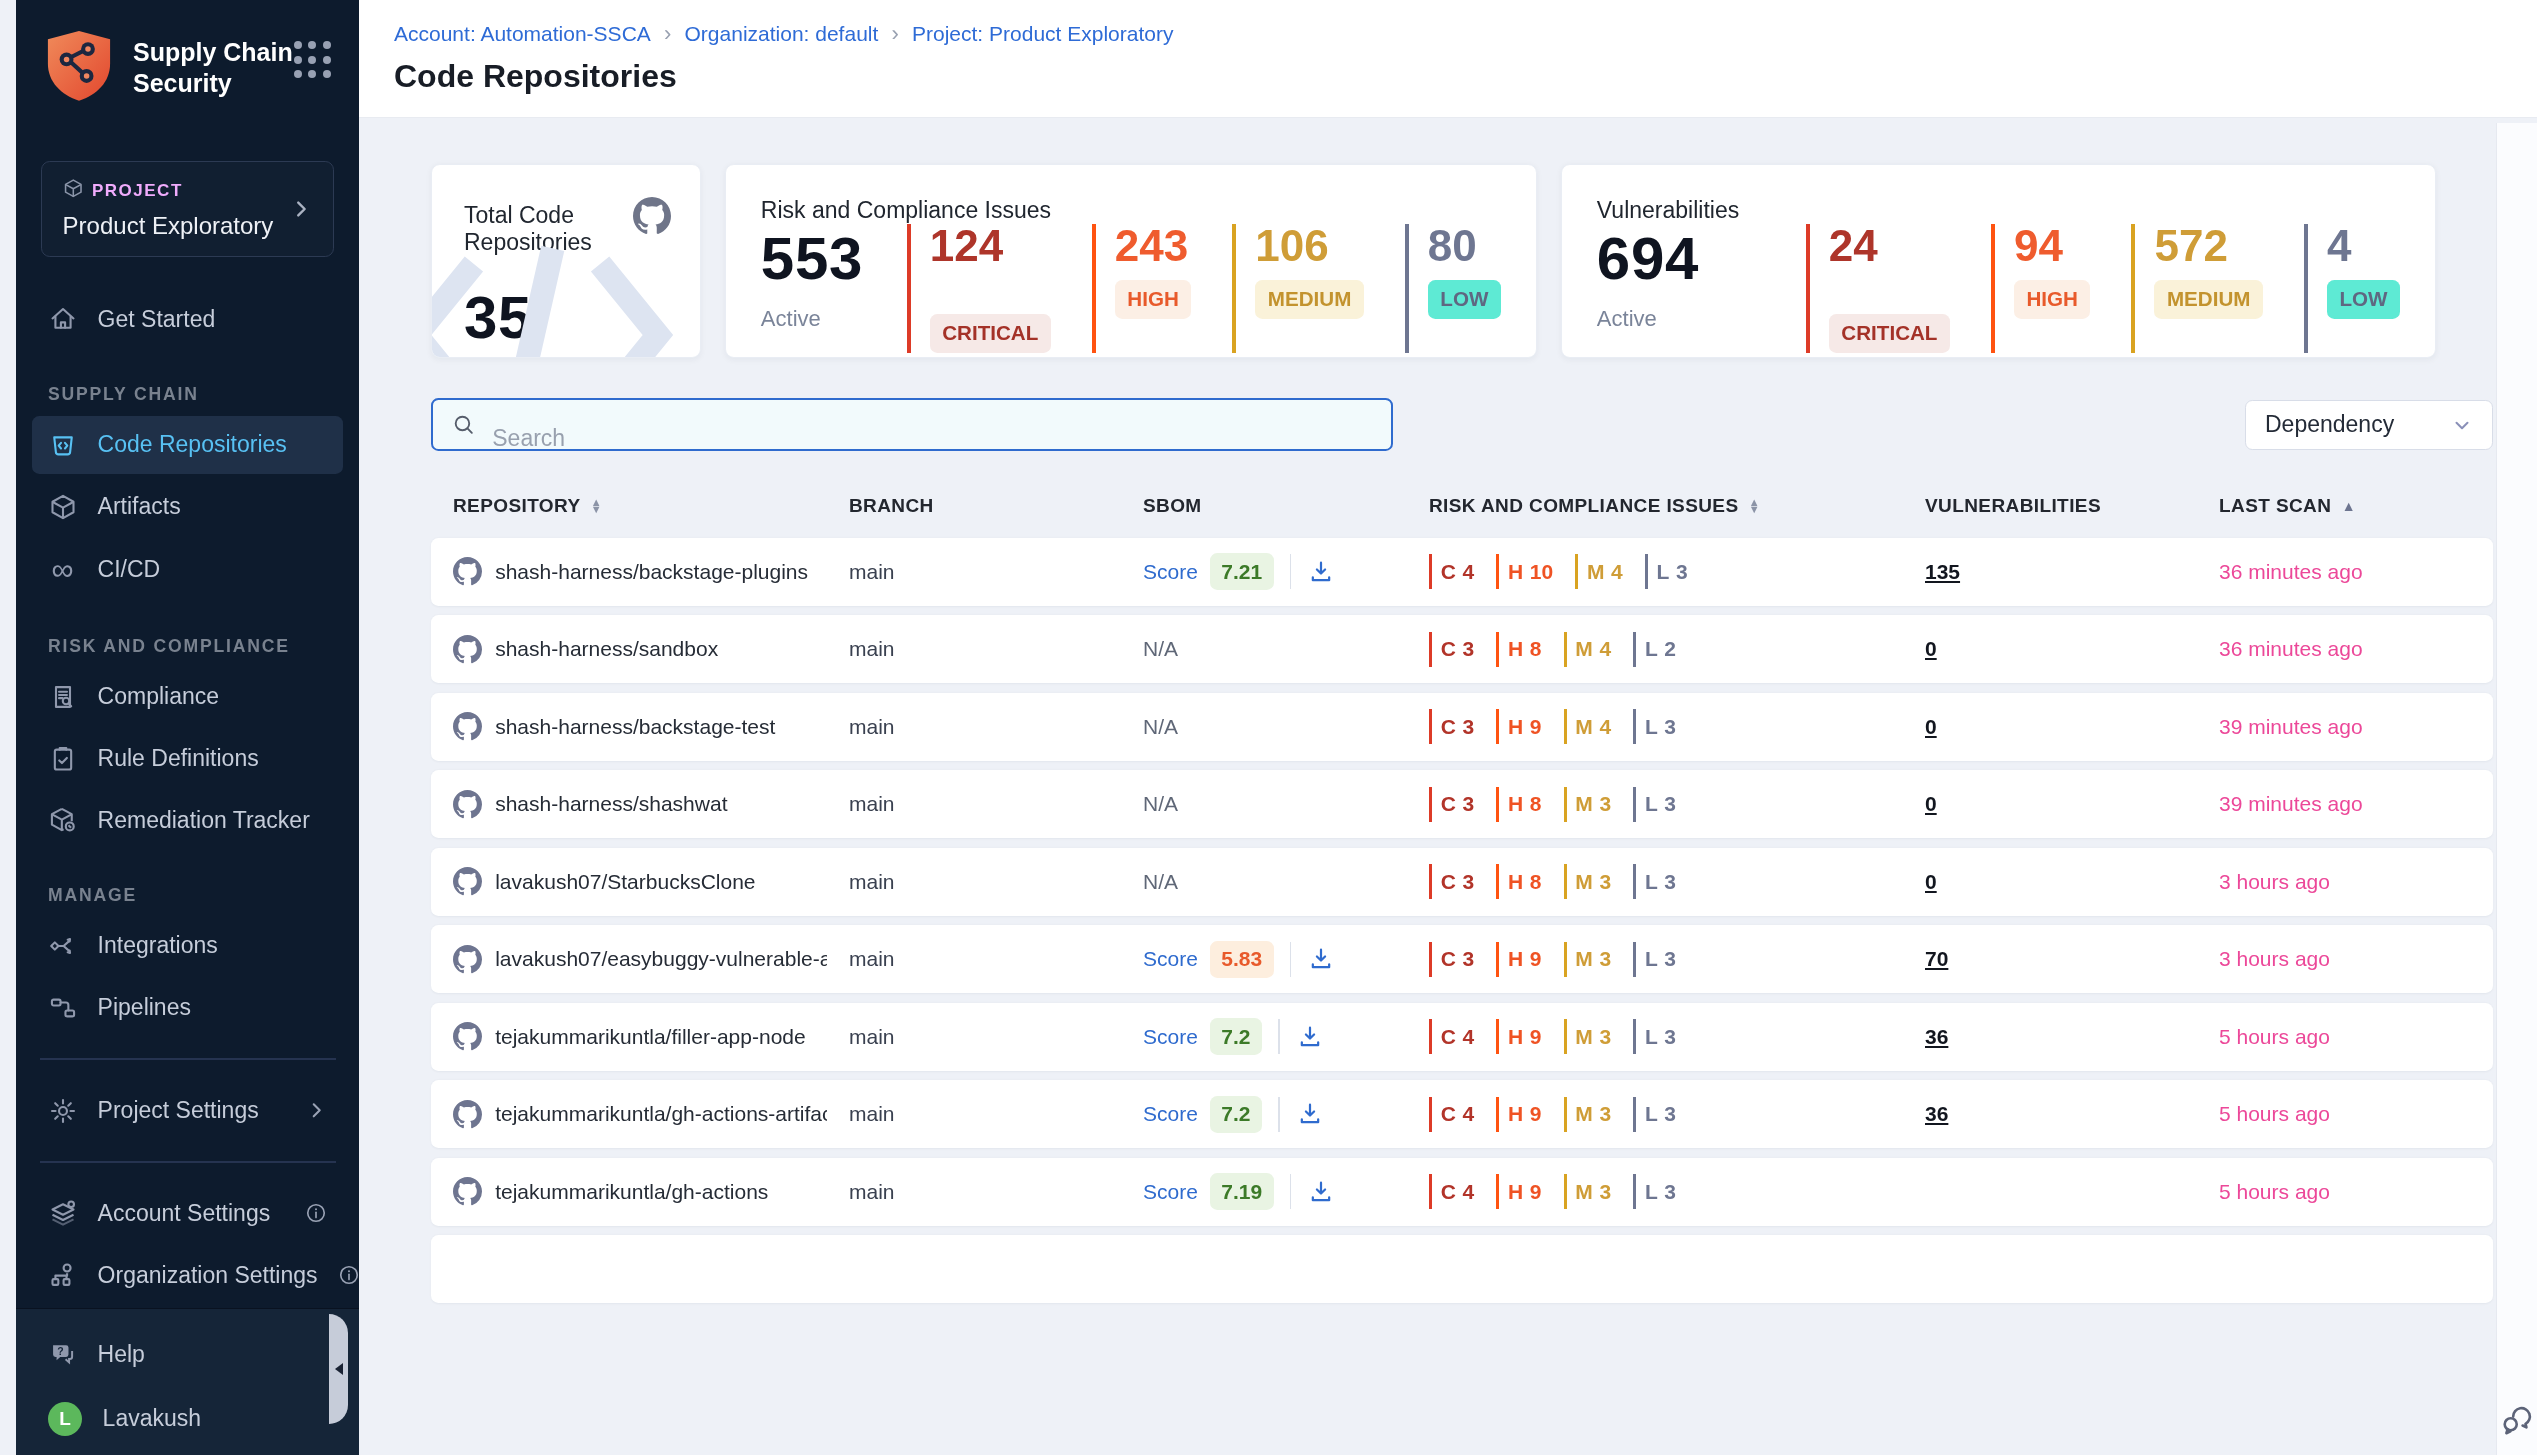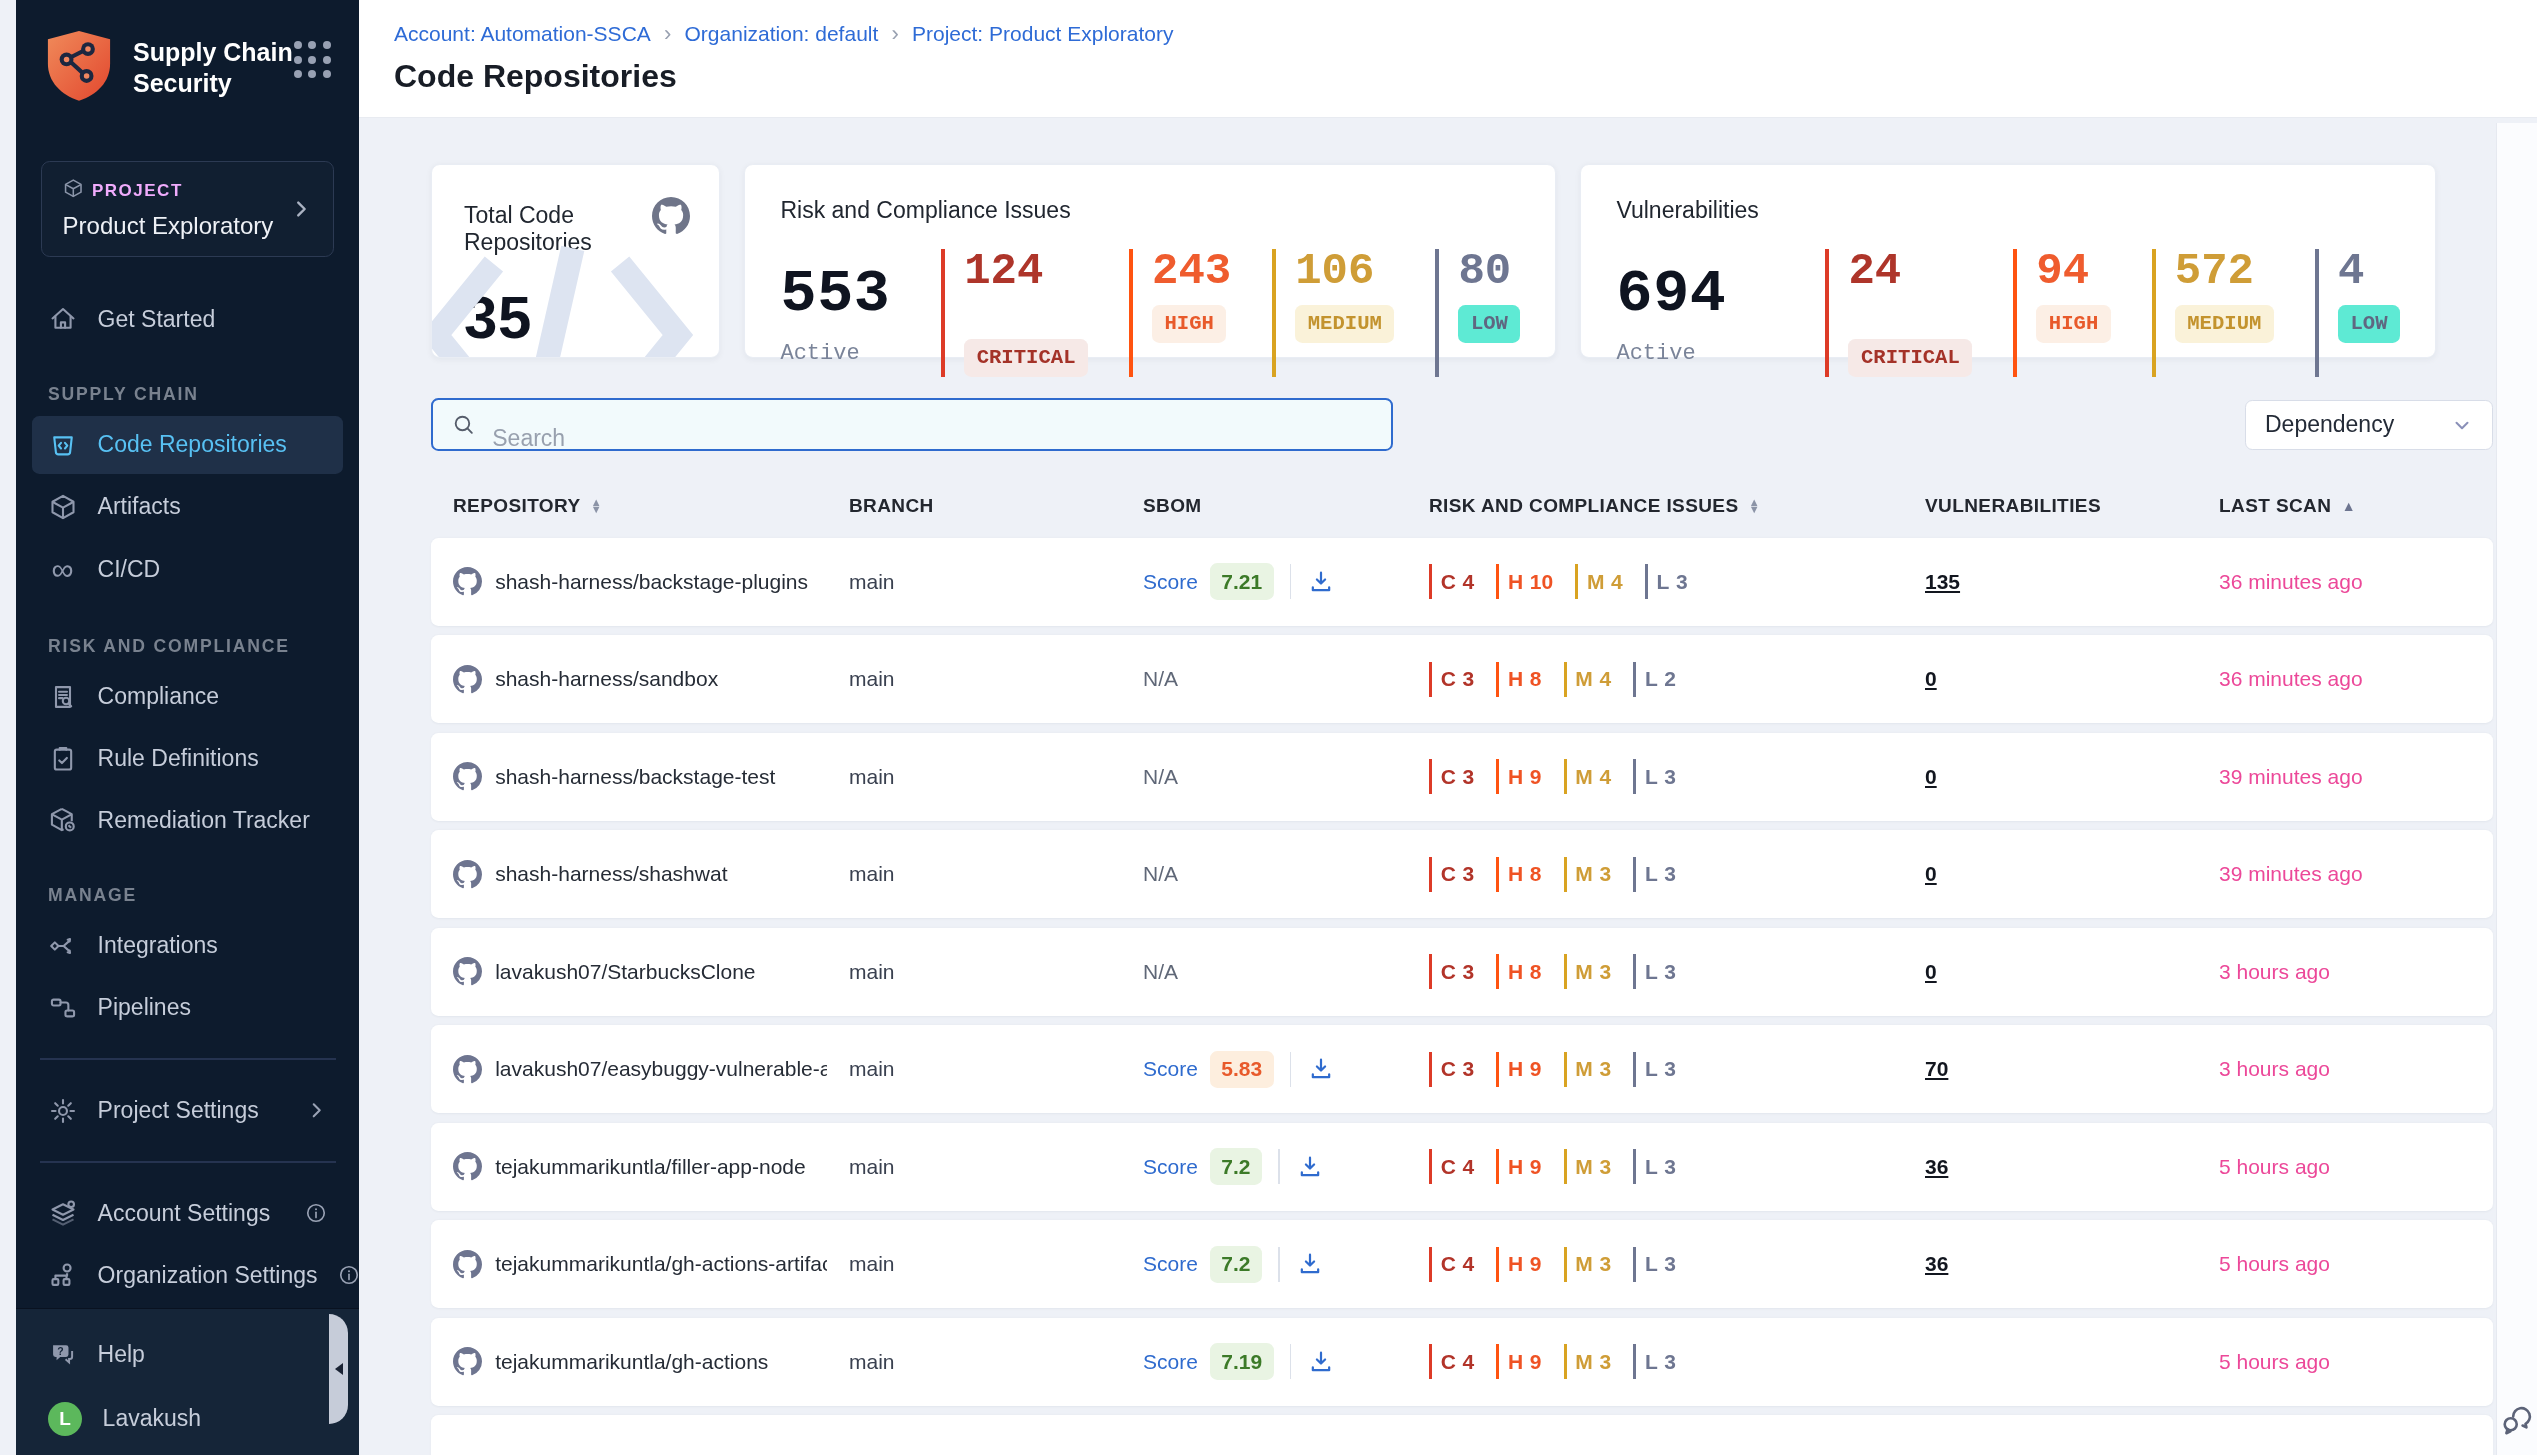--- a/index.html
+++ b/index.html
@@ -53,21 +53,21 @@
   .card{background:#fff;border-radius:8.8px;border:0.7px solid #e9edf4;box-shadow:0 1.5px 5.9px rgba(20,30,60,.05);
         height:194px;position:relative;}
   .card-title{font-size:23px;color:#20262f;}
   .card1{width:364px;padding:37px 32px;overflow:hidden;}
   .gh-corner{position:absolute;right:29px;top:32px;color:#6f7589;}
   .big-num{font-size:60px;font-weight:800;color:#0f1420;margin-top:26.4px;letter-spacing:0.7px;}
   .watermark{position:absolute;right:4.4px;top:78px;color:#dde4f1;}
   .cardwide{padding:32px 35px;}
   .card2{width:812px;}
   .card3{flex:1;}
-  .card-flex{display:flex;align-items:center;margin-top:25px;font-family:Liberation Mono, monospace;}
+  .card-flex{display:flex;}
   .active-blk{width:209px;}
   .active-lbl{font-size:22px;color:#7a8499;margin-top:13.2px;}
   .sevs{display:flex;gap:41px;}
   .sev{border-left:4.4px solid #000;padding-left:19px;display:flex;flex-direction:column;align-items:flex-start;}
   .sev-num{font-size:44px;font-weight:700;line-height:1;}
   .sev-badge{margin-top:11.7px;font-size:20.6px;font-weight:700;padding:7.3px 12.5px;border-radius:7.3px;}
   .sev.c{border-color:#dd3b27;gap:34px;} .sev.c .sev-num{color:#ae352a;} .sev.c .sev-badge{background:#f6e9e7;color:#a43228;}
   .sev.h{border-color:#ff5310;} .sev.h .sev-num{color:#ef5c2e;} .sev.h .sev-badge{background:#fcefe5;color:#e85a2b;}
   .sev.m{border-color:#d9a321;} .sev.m .sev-num{color:#cf9d37;} .sev.m .sev-badge{background:#faf2d9;color:#c3932e;}
   .sev.l{border-color:#6e7691;} .sev.l .sev-num{color:#6e7691;} .sev.l .sev-badge{background:#5eead4;color:#5f6781;}
@@ -82,21 +82,21 @@
   .filter{width:248px;height:50px;background:#fff;border:1.5px solid #d8dde8;border-radius:7.3px;cursor:pointer;
           display:flex;align-items:center;justify-content:space-between;padding:0 19px;font-size:23px;color:#242b37;}
   .filter .fchev{color:#8a90b8;display:flex;}
 
   
   .tgrid{display:grid;grid-template-columns:396px 294px 286px 496px 294px 1fr;align-items:center;}
   .thead{padding:5.9px 0 20.6px;}
   .th{font-size:19px;font-weight:700;color:#23272f;letter-spacing:0.4px;display:flex;align-items:center;gap:10.3px;padding-left:22px;cursor:pointer;}
   .sorts{display:flex;flex-direction:column;line-height:.62;font-size:11px;color:#8b93a6;}
   .sort-one{font-size:14px;color:#6d7590;line-height:1;}
-  .trow{background:#fff;border-radius:7.3px;height:88px;margin-bottom:9.5px;box-shadow:0 0.7px 2.2px rgba(20,30,60,.05);cursor:pointer;}
+  .trow{background:#fff;border-radius:7.3px;height:68px;margin-bottom:9.5px;box-shadow:0 0.7px 2.2px rgba(20,30,60,.05);cursor:pointer;}
   .cell{font-size:21px;padding-left:22px;display:flex;align-items:center;min-width:0;}
   .repo{gap:13.2px;color:#262c36;white-space:nowrap;overflow:hidden;}
   .gh-ico{color:#6e7590;display:flex;flex:none;}
   .branch{color:#3a4150;}
   .sbom{gap:11.7px;}
   .score-lbl{color:#2f6bce;}
   .pill{padding:6.6px 11.7px;border-radius:7.3px;font-weight:700;}
   .pill.green{background:#e9f4e3;color:#3c7a28;}
   .pill.orange{background:#fdeede;color:#e85a2b;}
   .vdiv{width:1.5px;height:35px;background:#dce1ea;margin:0 4.4px;}

